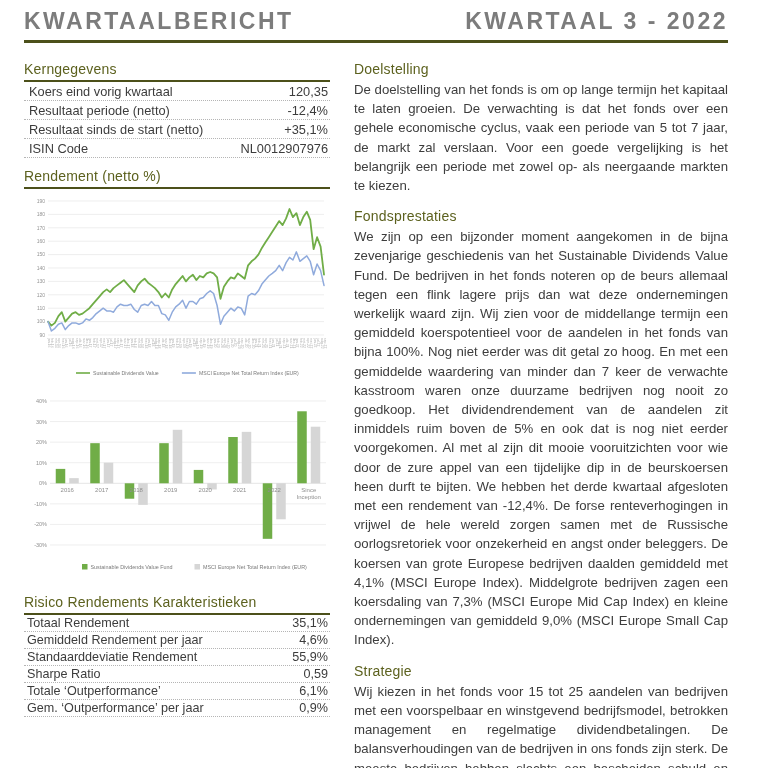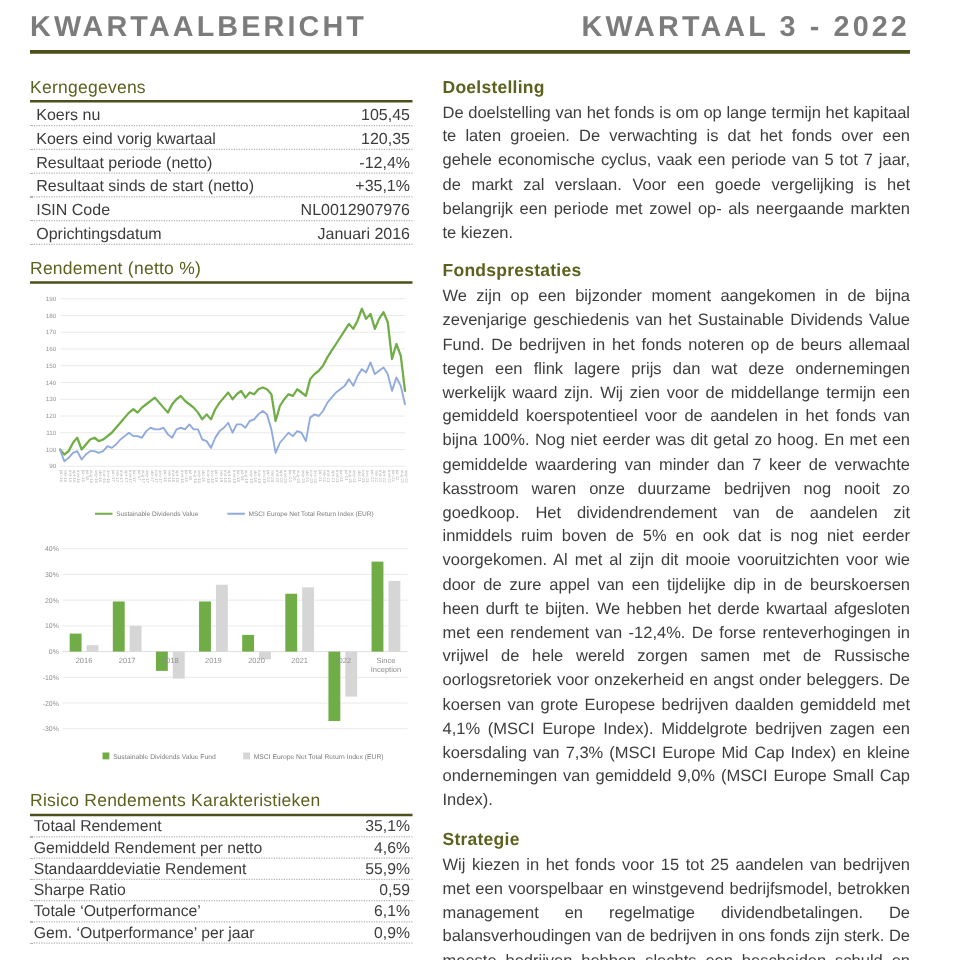--- a/index.html
+++ b/index.html
@@ -15,63 +15,55 @@
   h2.sec{font-size:14px;font-weight:normal;color:#5c611e;border-bottom:2px solid #4c501a;padding-bottom:3px;letter-spacing:.2px}
   .kv-table{width:100%}
   .kv-row{display:flex;justify-content:space-between;align-items:baseline;border-bottom:1px dotted #b5b5b5;padding:2.5px 2px 2.5px 5px;font-size:12.8px;line-height:13px;color:#3c3c3c}
   .kv-row .kv-value{white-space:nowrap;padding-left:8px}
   .tight .kv-row{padding:1.5px 2px 1.5px 3px;font-size:12.6px}
   .sec-block{margin-top:9px}
   .sec-block.first{margin-top:0}
   .sec-block.gap{margin-top:10px}
   .sec-block.gap2{margin-top:19px}
   svg.chart{display:block;margin-top:2px}
-  h3.rsec{font-size:14px;font-weight:bold;color:#5c611e;margin-bottom:3px;letter-spacing:.2px}
+  h3.rsec{font-size:14px;font-weight:normal;color:#5c611e;margin-bottom:3px;letter-spacing:.2px}
   .col-right p{font-size:13.2px;line-height:19.2px;text-align:justify;color:#3d3d3d;margin-bottom:13px}
 </style>
 </head>
 <body>
 
 <div class="page">
 
   <div class="hdr">
     <h1>KWARTAALBERICHT</h1>
     <h1>KWARTAAL 3 - 2022</h1>
   </div>
   <div class="hdr-rule"></div>
 
   <div class="cols">
     <div class="col-left">
 
       <div class="sec-block first">
         <h2 class="sec">Kerngegevens</h2>
         <div class="kv-table" id="kern-table">
             <div class="kv-row">
-              <span class="kv-label">Koers nu</span>
-              <span class="kv-value">105,45</span>
-            </div>
-            <div class="kv-row">
               <span class="kv-label">Koers eind vorig kwartaal</span>
               <span class="kv-value">120,35</span>
             </div>
             <div class="kv-row">
               <span class="kv-label">Resultaat periode (netto)</span>
               <span class="kv-value">-12,4%</span>
             </div>
             <div class="kv-row">
               <span class="kv-label">Resultaat sinds de start (netto)</span>
               <span class="kv-value">+35,1%</span>
             </div>
             <div class="kv-row">
               <span class="kv-label">ISIN Code</span>
               <span class="kv-value">NL0012907976</span>
-            </div>
-            <div class="kv-row">
-              <span class="kv-label">Oprichtingsdatum</span>
-              <span class="kv-value">Januari 2016</span>
             </div>
           </div>
       </div>
 
       <div class="sec-block gap">
         <h2 class="sec">Rendement (netto %)</h2>
         <svg class="chart" id="line-svg" width="306" height="192" viewBox="0 0 306 192">
             <line x1="24" y1="144" x2="300" y2="144" stroke="#e7e7e7" stroke-width="0.7"></line>
             <text x="21" y="145.8" text-anchor="end" font-size="5" fill="#949494">90</text>
             <line x1="24" y1="130.60000000000002" x2="300" y2="130.60000000000002" stroke="#e7e7e7" stroke-width="0.7"></line>
@@ -234,21 +226,21 @@
       </div>
 
       <div class="sec-block gap2">
         <h2 class="sec">Risico Rendements Karakteristieken</h2>
         <div class="kv-table tight" id="risico-table">
             <div class="kv-row">
               <span class="kv-label">Totaal Rendement</span>
               <span class="kv-value">35,1%</span>
             </div>
             <div class="kv-row">
-              <span class="kv-label">Gemiddeld Rendement per netto</span>
+              <span class="kv-label">Gemiddeld Rendement per jaar</span>
               <span class="kv-value">4,6%</span>
             </div>
             <div class="kv-row">
               <span class="kv-label">Standaarddeviatie Rendement</span>
               <span class="kv-value">55,9%</span>
             </div>
             <div class="kv-row">
               <span class="kv-label">Sharpe Ratio</span>
               <span class="kv-value">0,59</span>
             </div>

